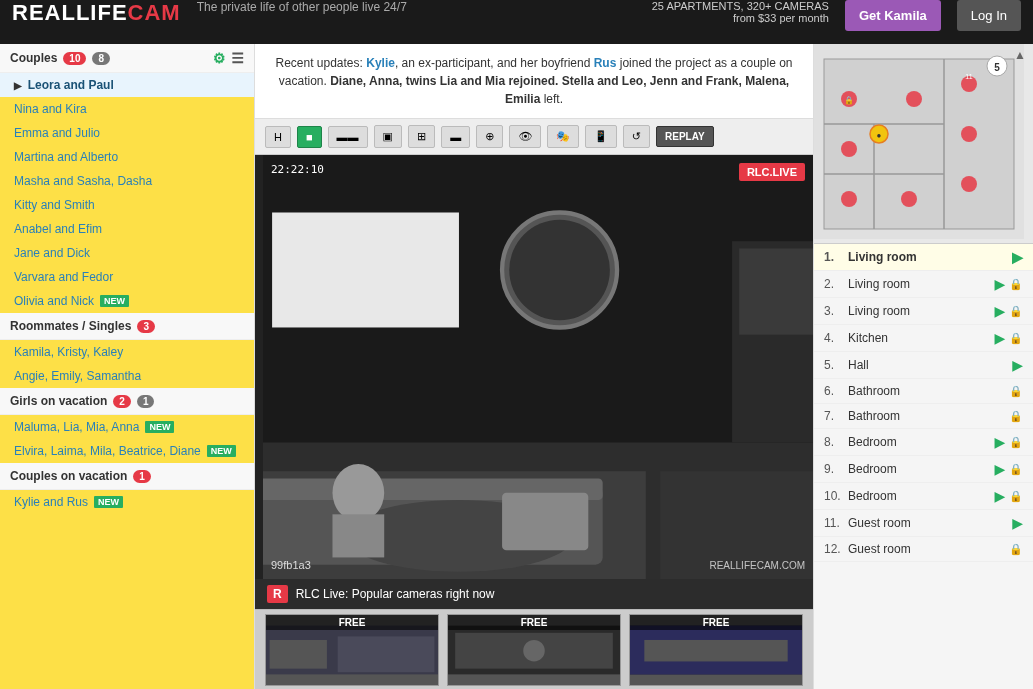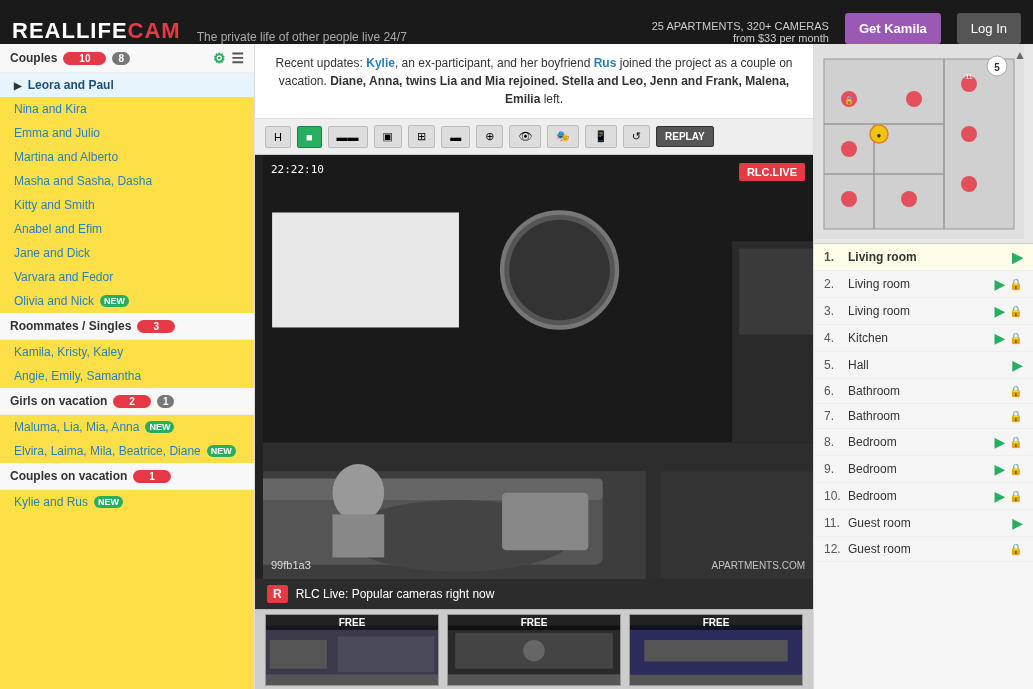--- a/index.html
+++ b/index.html
@@ -2,21 +2,21 @@
 <html><head>
   <meta charset="utf-8">
   <style>
     * { margin: 0; padding: 0; box-sizing: border-box; }
     body { font-family: Arial, sans-serif; font-size: 13px; background: #f0f0f0; width: 1033px; height: 689px; overflow: hidden; }
 
     
     #header {
       background: #1a1a1a;
       display: flex;
-      align-items: flex-end;
+      align-items: flex-start;
       padding: 0 12px;
       height: 44px;
       gap: 16px;
     }
     #logo {
       font-size: 22px;
       font-weight: bold;
       letter-spacing: 1px;
       color: white;
     }
@@ -61,21 +61,21 @@
       color: #333;
       display: flex;
       align-items: center;
       gap: 6px;
       border-bottom: 1px solid #eee;
     }
     .badge {
       background: #e63946;
       color: white;
       border-radius: 10px;
-      padding: 1px 16px;
+      padding: 1px 6px;
       font-size: 10px;
       font-weight: bold;
     }
     .badge-gray {
       background: #777;
       color: white;
       border-radius: 10px;
       padding: 1px 6px;
       font-size: 10px;
     }
@@ -90,21 +90,21 @@
     }
     .sidebar-item.active {
       background: #e8f4fd;
       color: #1a5276;
       font-weight: bold;
     }
     .sidebar-item .arrow { color: #333; font-size: 10px; }
     .badge-new {
       background: #27ae60;
       color: white;
-      border-radius: 6px;
+      border-radius: 1px;
       padding: 1px 4px;
       font-size: 9px;
       font-weight: bold;
     }
 
     
     #content {
       flex: 1;
       display: flex;
       flex-direction: column;
@@ -428,21 +428,21 @@
 
           <rect x="20" y="235" width="50" height="35" rx="3" fill="#777"></rect>
           <rect x="240" y="235" width="60" height="40" rx="3" fill="#888"></rect>
 
           <ellipse cx="140" cy="235" rx="18" ry="20" fill="#999"></ellipse>
           <rect x="122" y="250" width="36" height="30" fill="#888"></rect>
         </svg>
         <div id="video-timestamp">22:22:10</div>
         <div id="live-badge">RLC.LIVE</div>
         <div id="video-id">99fb1a3</div>
-        <div id="watermark">APARTMENTS.COM</div>
+        <div id="watermark">REALLIFECAM.COM</div>
       </div>
     </div>
 
     <div>
       <div id="bottom-header">
         <span style="background:#e63946; color:white; padding:2px 6px; border-radius:2px; font-weight:bold; font-size:12px;">R</span>
         <span>RLC Live: Popular cameras right now</span>
       </div>
       <div id="bottom-strip">
         <div class="thumb-item">

